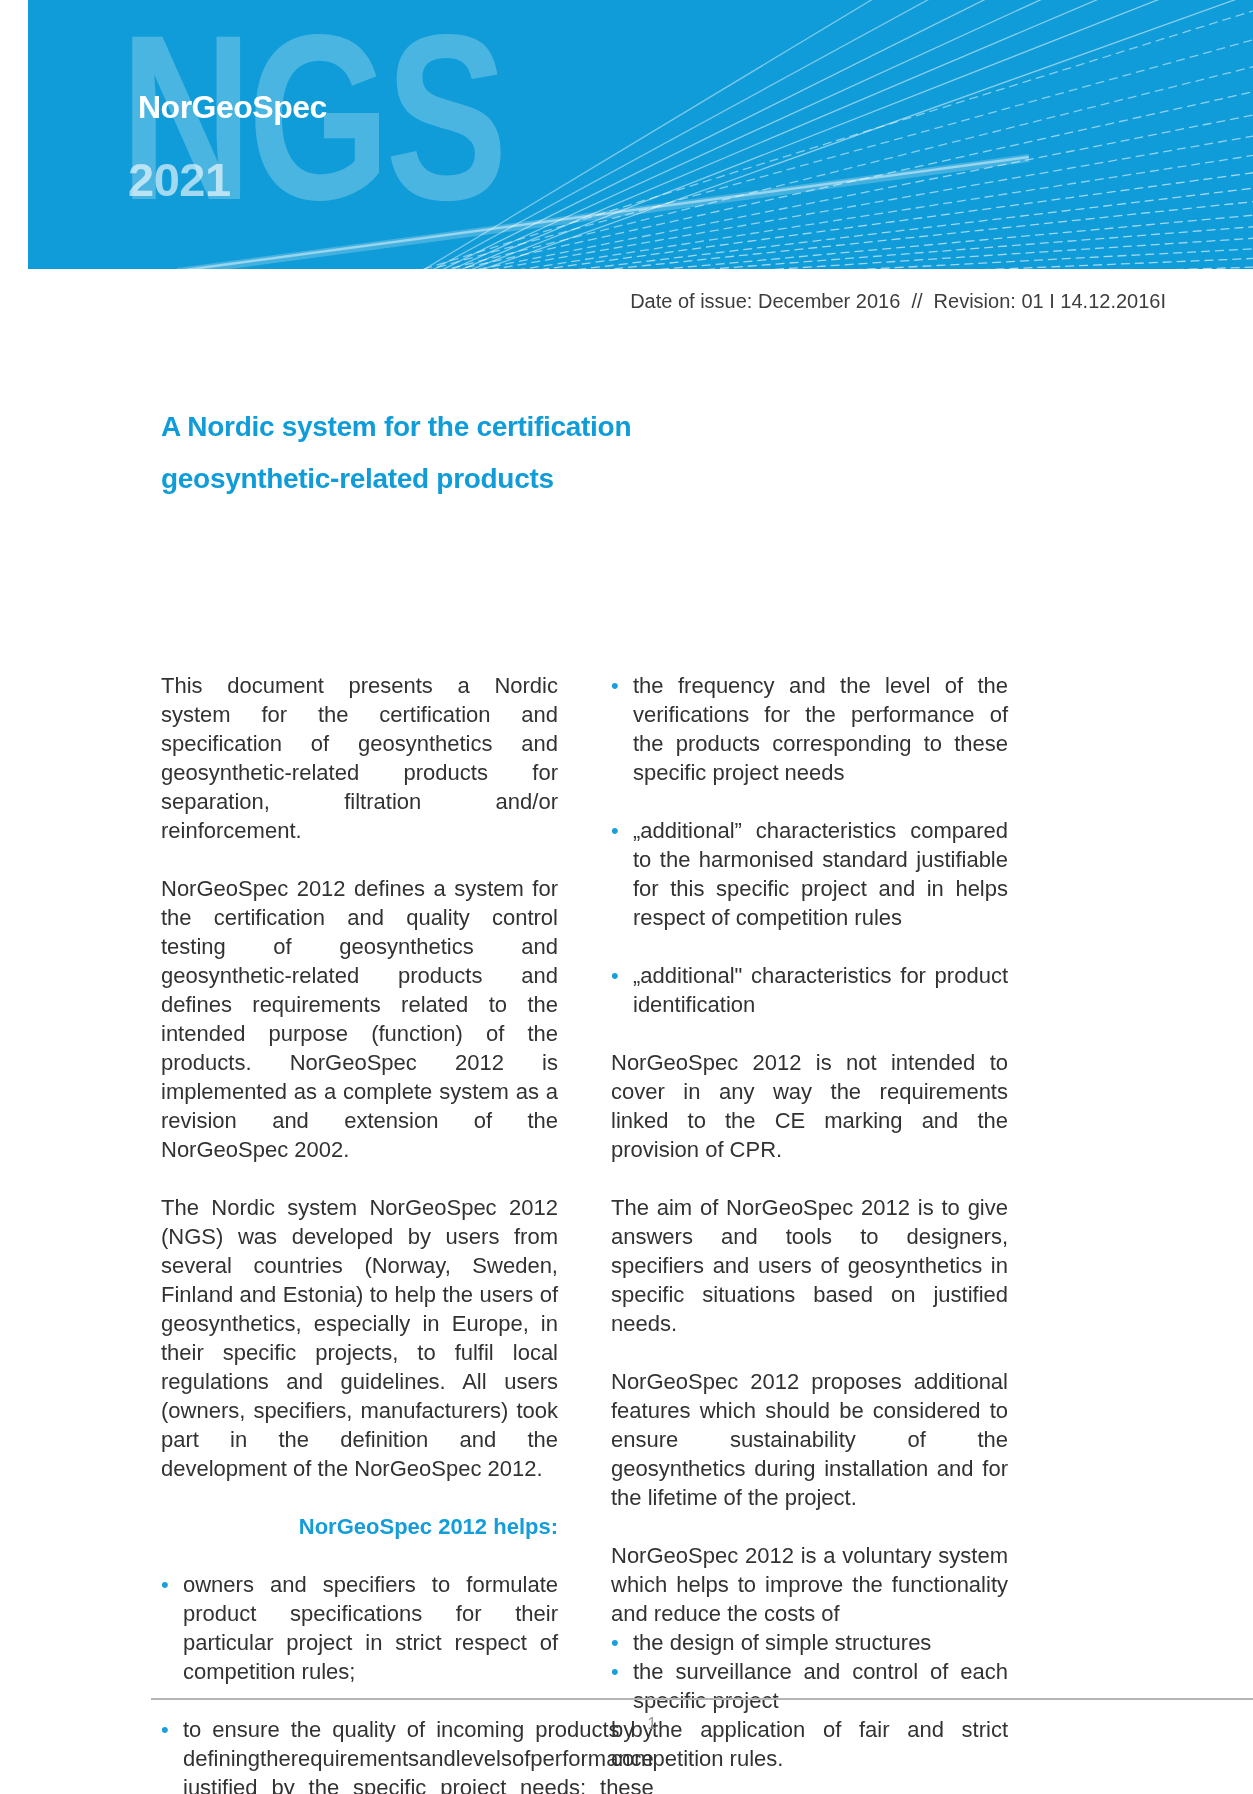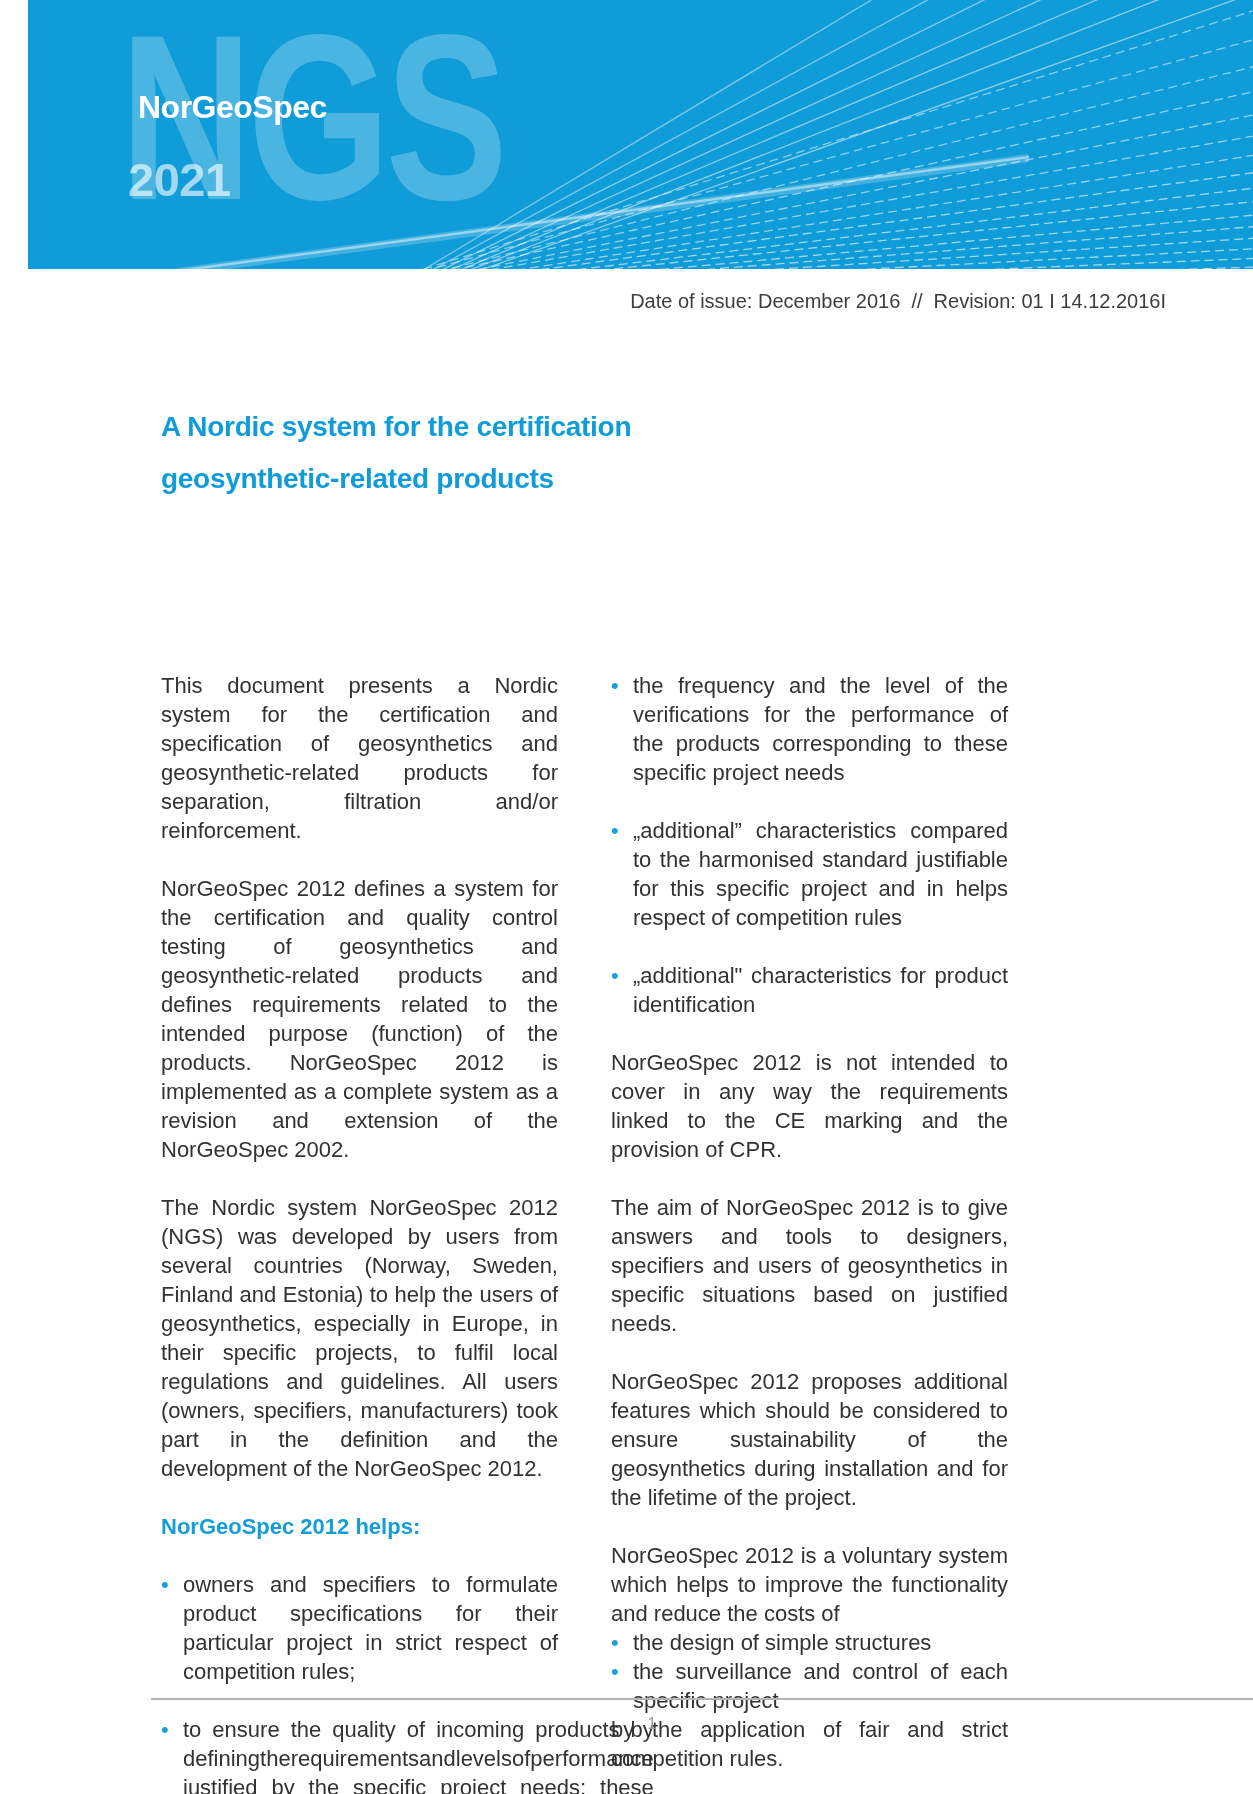--- a/index.html
+++ b/index.html
@@ -61,21 +61,21 @@
     display:flex;
     margin:166px 0 0 133px;
     gap:53px;
     font-size:22px;
     line-height:29px;
   }
   .col{width:397px;}
   .block{margin:0;text-align:justify;}
   .block + .block{margin-top:29px;}
   .section-heading{
-    font-weight:bold;color:#149dd9;text-align:left;
+    font-weight:bold;color:#149dd9;text-align:right;
   }
   .bullet-row{display:flex;}
   .bullet-row .dot{
     flex:none;width:22px;
     color:#1b9ed9;
     text-align:left;
   }
   .bullet-row .btxt{flex:1;text-align:justify;}
   .tight{margin-top:0 !important;}
   .no-bottom{margin-bottom:0;}

